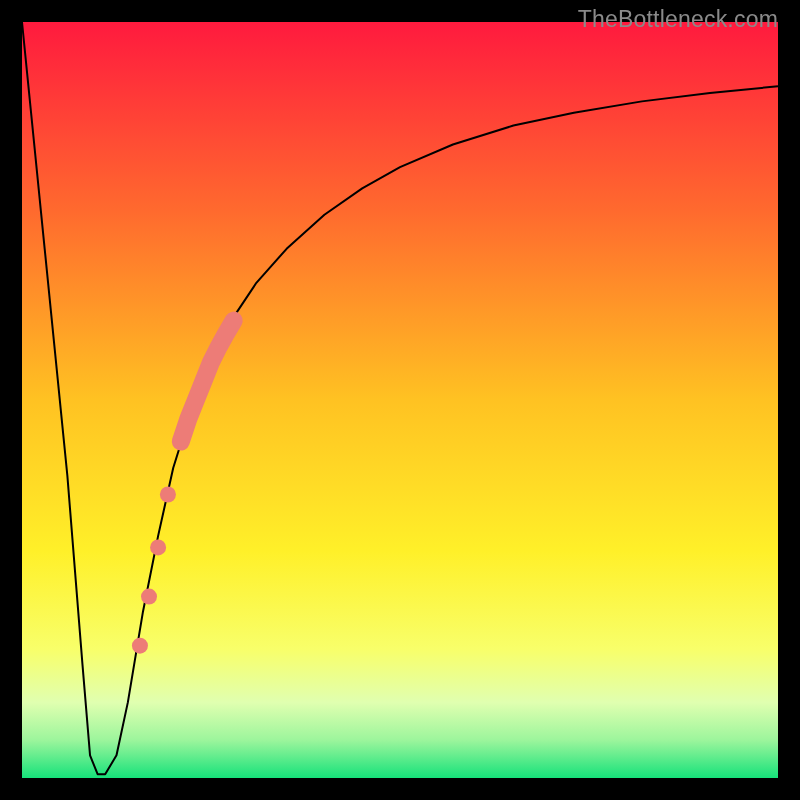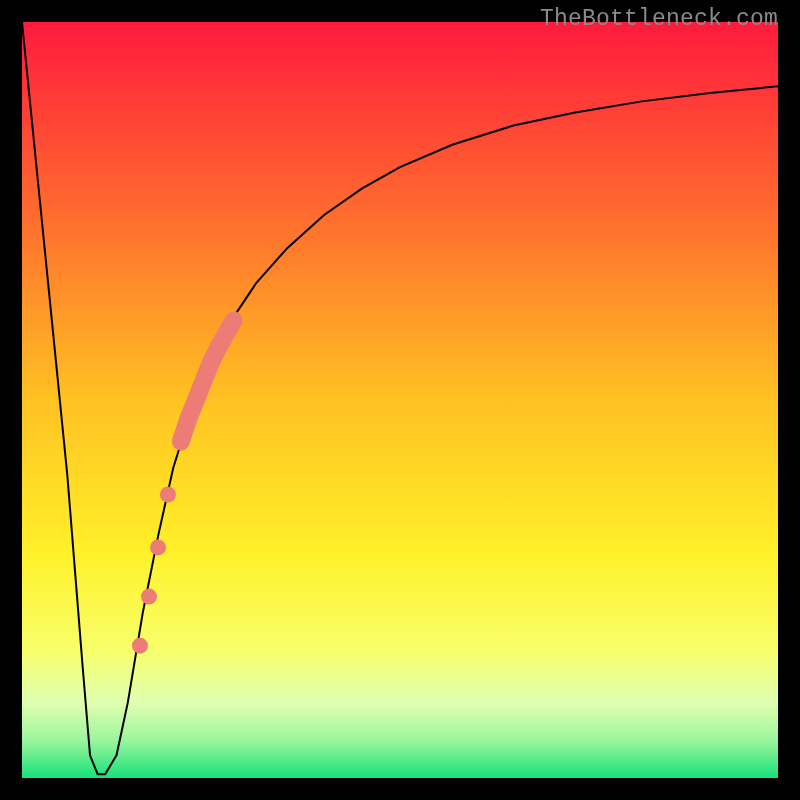--- a/index.html
+++ b/index.html
@@ -15,21 +15,21 @@
     width: 800px;
     height: 800px;
   }
   svg {
     display: block;
   }
   .watermark {
     position: absolute;
     top: 6px;
     right: 22px;
-    font-family: Liberation Mono, monospace;
+    font-family: Liberation Sans, sans-serif;
     font-size: 23px;
     color: #8a8a8a;
     letter-spacing: 0.2px;
     user-select: none;
   }
 </style>
 </head>
 <body>
 
 <div class="chart-wrap">

